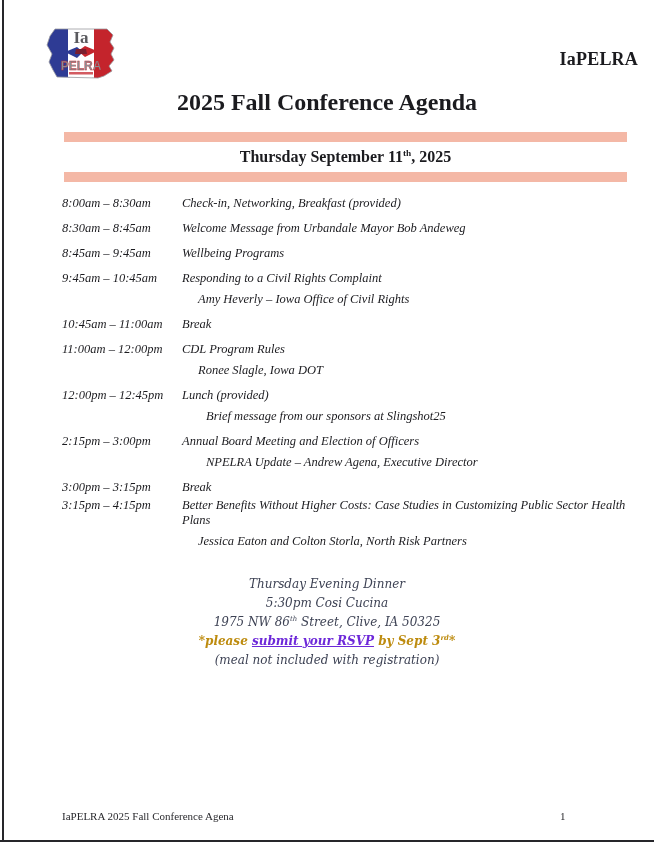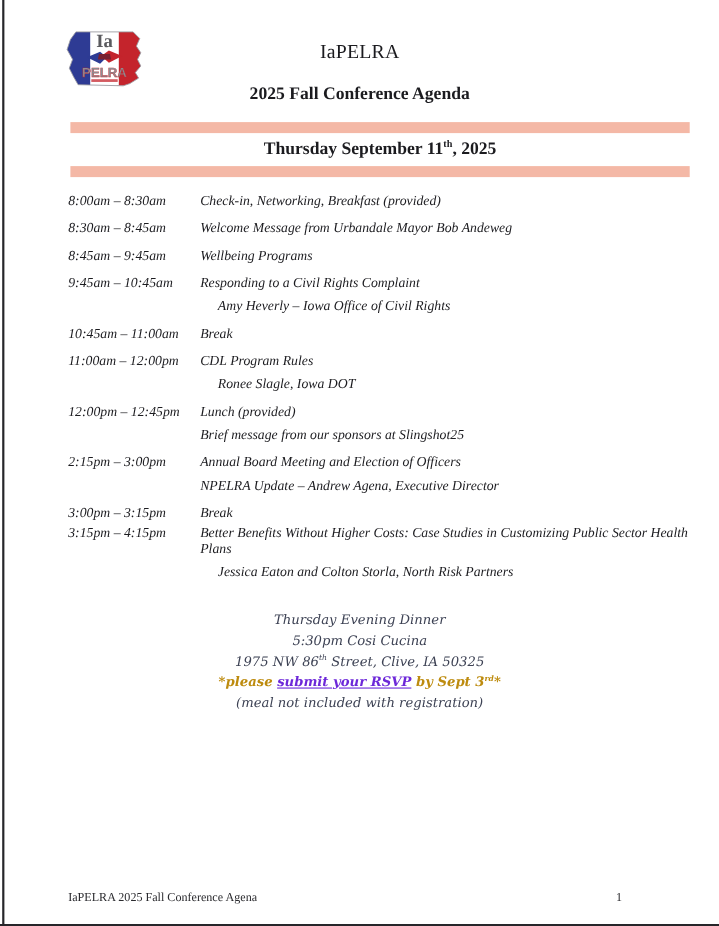--- a/index.html
+++ b/index.html
@@ -5,39 +5,39 @@
   html,body{margin:0;padding:0;}
   body{
     width:654px;height:842px;position:relative;background:#ffffff;
     font-family:"Liberation Serif", serif;color:#1b1b1f;overflow:hidden;
   }
   
   .edge-left{position:absolute;left:2px;top:0;width:2px;height:842px;background:#26262a;}
   .edge-bottom{position:absolute;left:0;top:840px;width:654px;height:2px;background:#26262a;}
 
   
-  .logo{position:absolute;left:57px;top:25px;width:76px;height:58px;}
+  .logo{position:absolute;left:43px;top:25px;width:76px;height:58px;}
   .header-titles{padding-top:33px;text-align:center;}
-  .doc-title{font-size:18px;font-weight:normal;margin:4px;letter-spacing:.2px;}
-  .doc-subtitle{font-size:16px;font-weight:bold;margin:19px 0 0 0;}
+  .doc-title{font-size:18px;font-weight:bold;margin:16px;letter-spacing:.2px;text-align:right;}
+  .doc-subtitle{font-size:24px;font-weight:bold;margin:19px 0 0 0;}
 
   .band{height:10px;margin-left:64px;margin-right:27px;background:#f4b8a6;}
   .band.first{margin-top:16px;}
   .date-heading{
     text-align:center;font-size:16px;font-weight:bold;margin:6px 27px 6px 64px;
   }
   sup{font-size:.58em;line-height:0;}
 
   
   .agenda{margin:14px 27px 0 62px;font-style:italic;}
   .arow{display:grid;grid-template-columns:120px 1fr;font-size:12.5px;margin-bottom:10px;}
   .arow.tight{margin-bottom:3px;}
   .atime{white-space:nowrap;}
   .asub{margin-top:6px;padding-left:16px;}
-  .asub.flush{padding-left:0;}
+  .asub.flush{padding-left:0;margin-left:24px;}
 
   
   .dinner{
     margin-top:26px;text-align:center;
     font-family:"DejaVu Serif", serif;font-style:italic;
     color:#3d4254;font-size:12px;line-height:19px;
   }
   .rsvp{font-weight:bold;color:#bd8b0e;}
   .rsvp a{color:#6d28d9;text-decoration:underline;font-weight:bold;}
 

